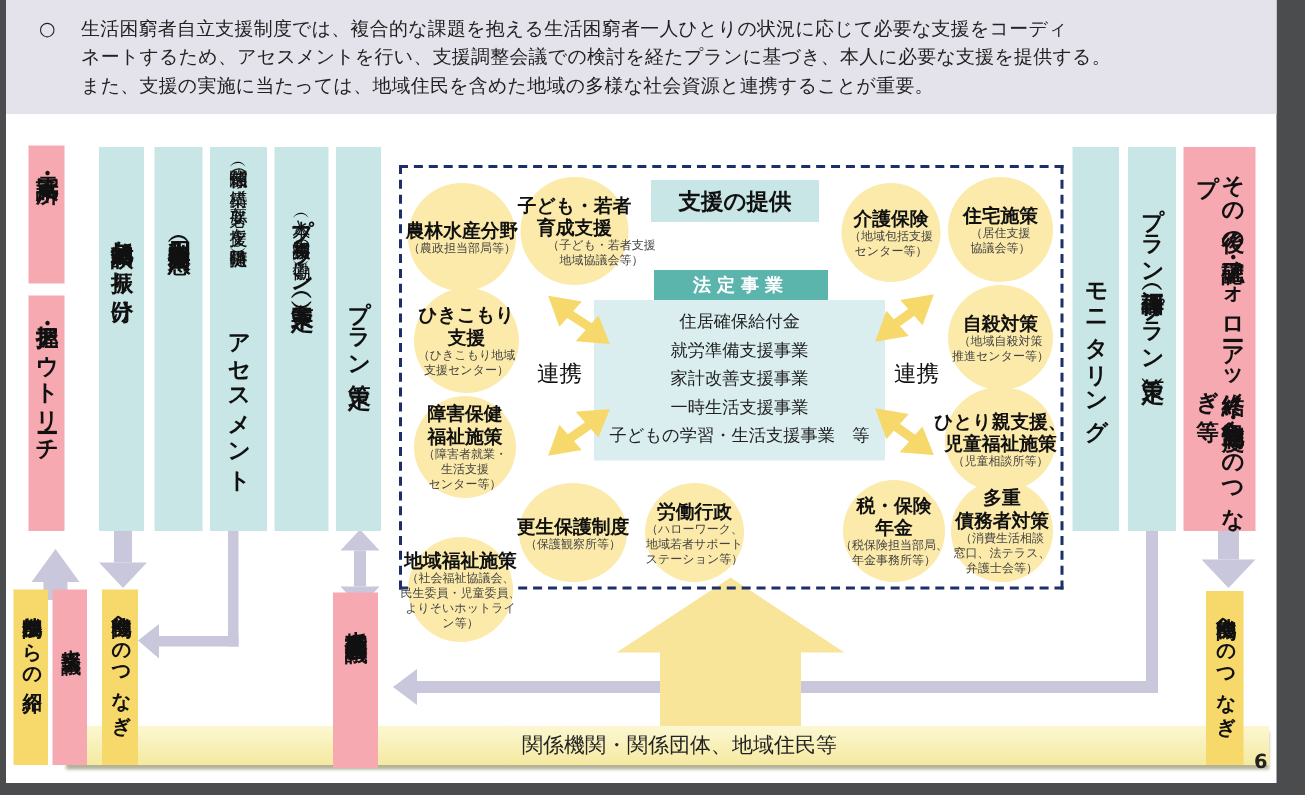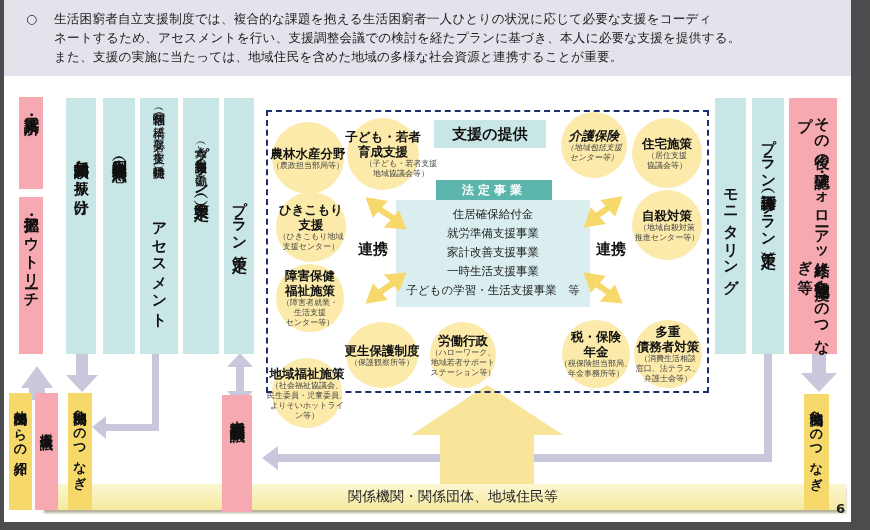--- a/index.html
+++ b/index.html
@@ -16,21 +16,21 @@
   .vbox .t { font-size: 15px; line-height: 17px; letter-spacing: 1px; }
   .vbox .s { font-size: 12px; line-height: 14px; font-weight: normal; }
   .dashbox { position: absolute; left: 262px; top: 110px; width: 443px; height: 283px; border: 2.5px dashed #1d2f6b; }
   .circle { position: absolute; border-radius: 50%; background: #fbeaa9; display: flex; flex-direction: column; align-items: center; justify-content: center; text-align: center; }
   .circle .ct { font-size: 12.5px; font-weight: bold; color: #111; line-height: 15px; white-space: nowrap; }
   .circle .cs { font-size: 8px; color: #444; line-height: 10px; white-space: nowrap; }
   .hdr-teal { position: absolute; background: #c9e6e6; font-weight: bold; font-size: 15px; color: #111; display: flex; align-items: center; justify-content: center; }
   .legal-title { position: absolute; left: 432px; top: 180px; width: 116px; height: 20px; background: #5bb5ad; color: #fff; font-weight: bold; font-size: 12px; letter-spacing: 4px; display: flex; align-items: center; justify-content: center; }
   .legal-box { position: absolute; left: 392px; top: 200px; width: 194px; height: 107px; background: #daeef0; }
   .legal-box .it { display: block; text-align: center; font-size: 11.5px; color: #222; line-height: 19px; white-space: nowrap; }
-  .renkei { position: absolute; font-size: 15px; font-weight: bold; color: #111; }
+  .renkei { position: absolute; font-size: 15px; font-weight: normal; color: #111; }
   .arrow-sh { position: absolute; }
   .bottom-bar { position: absolute; left: 40px; top: 484px; width: 802px; height: 26px; background: linear-gradient(#fcf7d2, #f5e9a0); box-shadow: 0 3px 2px #b5b29a; }
   .bottom-bar .bt { position: absolute; left: 275px; top: 4px; font-size: 14px; color: #222; white-space: nowrap; margin-left: 29px; }
   .pagenum { position: absolute; right: 6px; bottom: 6px; font-size: 13px; font-weight: bold; color: #222; }
 </style>
 </head>
 <body>
 
 <div class="slide">
 
@@ -175,34 +175,39 @@
     <span class="cs" style="white-space:pre;font-family:Liberation Serif, serif;">（ひきこもり地域
 支援センター）</span>
   </div>
   <div class="circle" style="left:272px;top:264px;width:68px;height:68px;">
     <span class="ct" style="white-space:pre;">障害保健
 福祉施策</span>
     <span class="cs" style="white-space:pre;">（障害者就業・
 生活支援
 センター等）</span>
   </div>
-  <div class="circle" style="left:557px;top:112px;width:66px;height:66px;font-style:italic;">
+  <div class="circle" style="left:557px;top:122px;width:66px;height:66px;">
     <span class="ct">介護保険</span>
     <span class="cs" style="white-space:pre;">（地域包括支援
 センター等）</span>
   </div>
   <div class="circle" style="left:628px;top:118px;width:70px;height:70px;">
     <span class="ct">住宅施策</span>
     <span class="cs" style="white-space:pre;">（居住支援
 協議会等）</span>
   </div>
   <div class="circle" style="left:628px;top:190px;width:70px;height:70px;">
     <span class="ct">自殺対策</span>
     <span class="cs" style="white-space:pre;">（地域自殺対策
 推進センター等）</span>
+  </div>
+  <div class="circle" style="left:626px;top:258px;width:74px;height:70px;">
+    <span class="ct" style="white-space:pre;">ひとり親支援、
+児童福祉施策</span>
+    <span class="cs">（児童相談所等）</span>
   </div>
   <div class="circle" style="left:268px;top:322px;width:70px;height:70px;margin-top:36px;">
     <span class="ct">地域福祉施策</span>
     <span class="cs" style="white-space:pre;">（社会福祉協議会、
 民生委員・児童委員、
 よりそいホットライ
 ン等）</span>
   </div>
   <div class="circle" style="left:342px;top:322px;width:72px;height:66px;">
     <span class="ct">更生保護制度</span>

